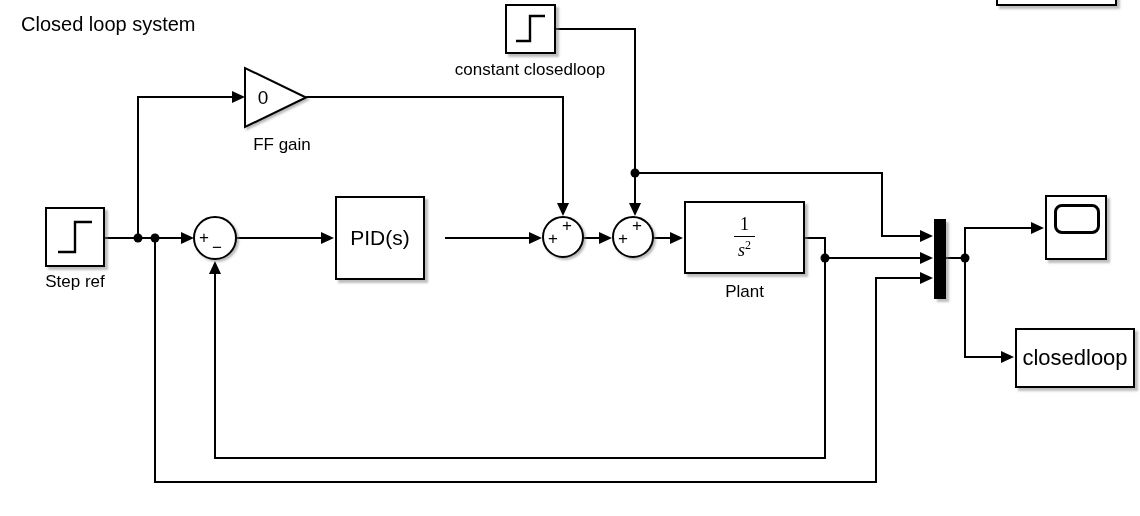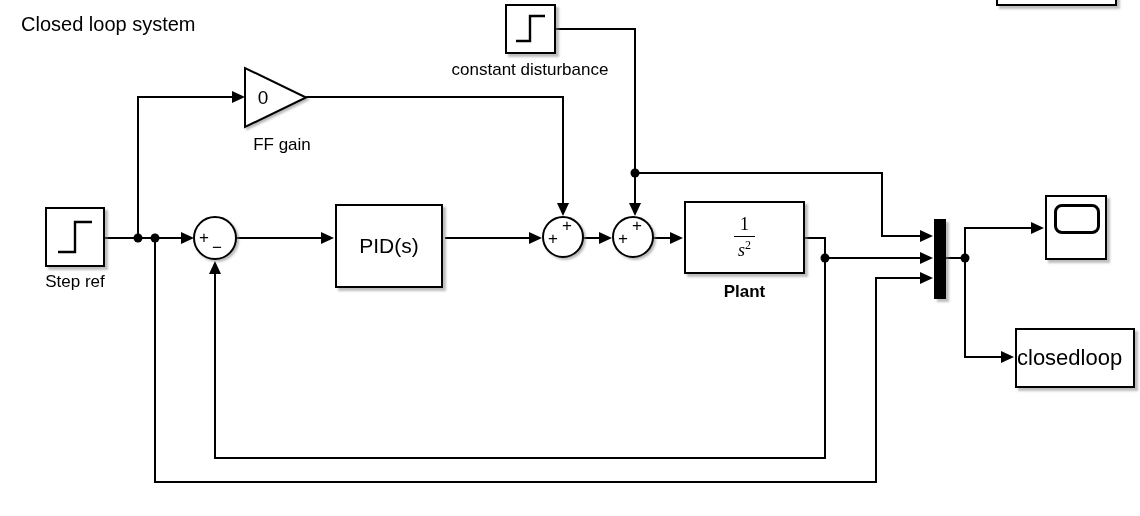--- a/index.html
+++ b/index.html
@@ -66,21 +66,21 @@
   }
   #scope-block { padding: 0; }
   #scope-screen {
     position: absolute; left: 7px; top: 7px;
     width: 46px; height: 30px;
     box-sizing: border-box;
     border: 3px solid #000000; border-radius: 8px;
     background: #ffffff;
   }
   #workspace-block {
-    display: flex; align-items: center; justify-content: flex-start;
+    display: flex; align-items: center; justify-content: center;
     font-size: 22px; white-space: nowrap;
   }
   .step-icon-svg { position: absolute; left: 0; top: 0; }
 </style>
 </head>
 <body>
 
 <div id="canvas">
 
   <svg id="wire-layer" viewBox="0 0 1140 516" xmlns="http://www.w3.org/2000/svg">
@@ -192,36 +192,36 @@
       <polyline points="11,43 28,43 28,13 45,13" fill="none" stroke="#000" stroke-width="2.4"></polyline>
     </svg>
   </div>
   <div class="block-label" style="left:5px; top:272px; width:140px;">Step ref</div>
 
   <div class="block" id="disturbance-block" style="left:505px; top:4px; width:51px; height:50px;">
     <svg class="step-icon-svg" width="47" height="46" viewBox="0 0 47 46">
       <polyline points="9,35 23,35 23,10 38,10" fill="none" stroke="#000" stroke-width="2.4"></polyline>
     </svg>
   </div>
-  <div class="block-label" style="left:430px; top:60px; width:200px;">constant disturbance</div>
+  <div class="block-label" style="left:430px; top:60px; width:200px;">constant closedloop</div>
 
   <div class="block-label" style="left:212px; top:135px; width:140px;">FF gain</div>
 
-  <div class="block" id="pid-block" style="left:335px; top:204px; width:108px; height:84px;">
+  <div class="block" id="pid-block" style="left:335px; top:196px; width:90px; height:84px;">
     <span>PID(s)</span>
   </div>
 
   <div class="block" id="plant-block" style="left:684px; top:201px; width:121px; height:73px;">
     <div class="fraction">
       <span class="frac-num">1</span>
       <span class="frac-bar"></span>
       <span class="frac-den"><i>s</i><sup>2</sup></span>
     </div>
   </div>
-  <div class="block-label" style="left:684px; top:282px; width:121px;font-weight:bold;">Plant</div>
+  <div class="block-label" style="left:684px; top:282px; width:121px;">Plant</div>
 
   <div id="mux-block"></div>
 
   <div class="block" id="scope-block" style="left:1045px; top:195px; width:62px; height:65px;">
     <div id="scope-screen"></div>
   </div>
 
   <div class="block" id="workspace-block" style="left:1015px; top:328px; width:120px; height:60px;">
     <span>closedloop</span>
   </div>

